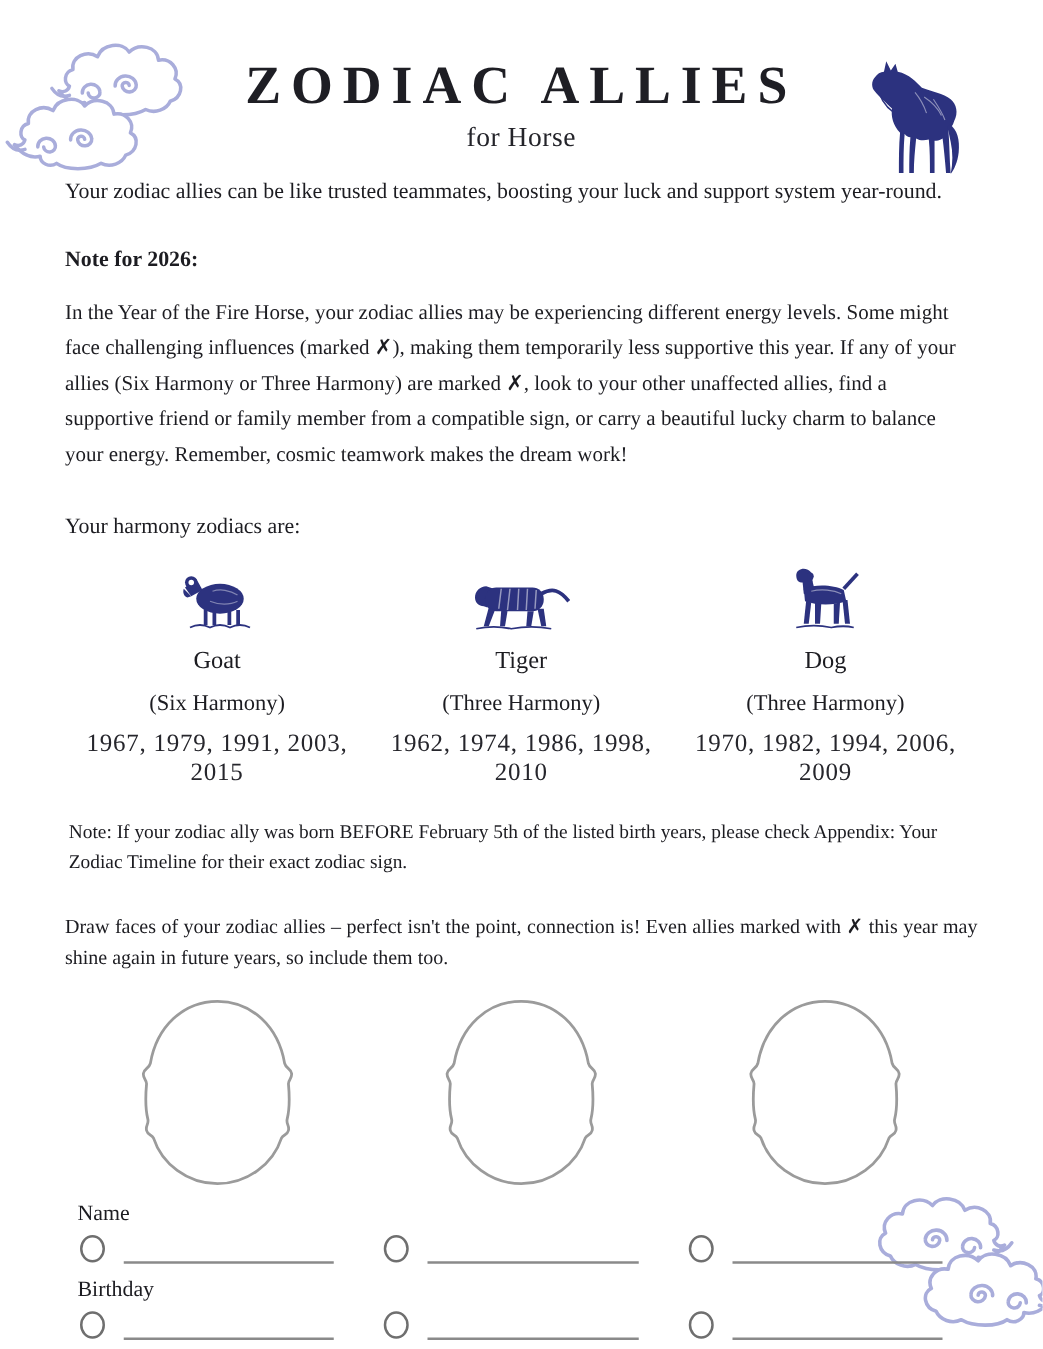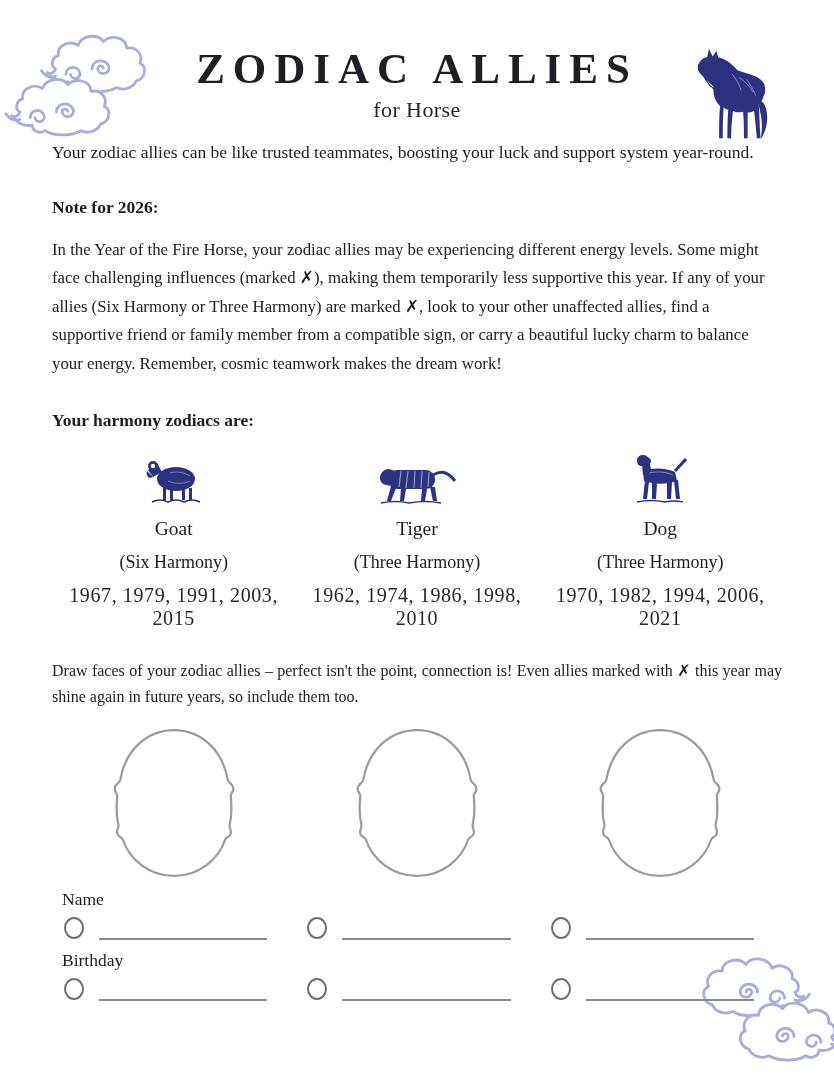--- a/index.html
+++ b/index.html
@@ -23,21 +23,21 @@
     color:#1e1e24; line-height:1.15; margin:0;
   }
   .subtitle{ font-size:22px; margin-top:4px; color:#24242a; letter-spacing:.02em;}
 
   main{ padding:0 52px; }
   .intro{ font-size:17.5px; margin-top:16px; line-height:1.55; }
 
   .note-heading{ font-size:17.5px; font-weight:700; margin-top:30px; }
   .note-body{ font-size:16.8px; line-height:1.7; margin-top:18px; }
 
-  .harmony-heading{ font-size:17.5px; font-weight:700; margin-top:32px; }
+  .harmony-heading{ font-size:17.5px; font-weight:400; margin-top:32px; }
 
   .animals{ display:grid; grid-template-columns:1fr 1fr 1fr; margin-top:20px; text-align:center; }
   .animal .icon-box{ height:54px; display:flex; align-items:flex-end; justify-content:center; }
   .animal .a-name{ font-size:19.5px; margin-top:13px; }
   .animal .a-harmony{ font-size:18px; margin-top:12px; }
   .animal .a-years{ font-size:20px; margin-top:11px; letter-spacing:.03em; color:#26262c; }
 
   .appendix-note{ font-size:15.5px; line-height:1.5; margin-top:24px; padding-left:3px; }
 
   .draw-prompt{ font-size:16px; line-height:1.6; margin-top:28px; text-align:justify; }
@@ -164,25 +164,26 @@
             <path class="ink" d="M16,29 L14,48 L18,48 L20,31 Z"></path>
             <path class="ink" d="M23,31 L23,48 L27,48 L28,32 Z"></path>
             <path class="ink" d="M38,32 L38,48 L42,48 L43,31 Z"></path>
             <path class="ink" d="M45,29 L47,48 L51,48 L49,29 Z"></path>
             <path class="ink-line" stroke-width="1.4" d="M8,51 Q22,48 36,51 Q46,49 54,51"></path>
             <path d="M20,22 C28,20 38,21 44,24" stroke="#ffffff" stroke-width="1" fill="none" opacity="0.45"></path>
           </svg>
         </div>
         <div class="a-name">Dog</div>
         <div class="a-harmony">(Three Harmony)</div>
-        <div class="a-years">1970, 1982, 1994, 2006, 2021</div>
-      </div>
-
-    </div>
-
+        <div class="a-years">1970, 1982, 1994, 2006, 2009</div>
+      </div>
+
+    </div>
+
+    <p class="appendix-note">Note: If your zodiac ally was born BEFORE February 5th of the listed birth years, please check Appendix: Your Zodiac Timeline for their exact zodiac sign.</p>
 
     <p class="draw-prompt">Draw faces of your zodiac allies – perfect isn't the point, connection is! Even allies marked with ✗ this year may shine again in future years, so include them too.</p>
 
     <div class="faces">
       <svg class="face-svg" width="132" height="152" viewBox="0 0 130 150">
           <use href="#faceShape"></use>
         </svg>
       <svg class="face-svg" width="132" height="152" viewBox="0 0 130 150">
           <use href="#faceShape"></use>
         </svg>

